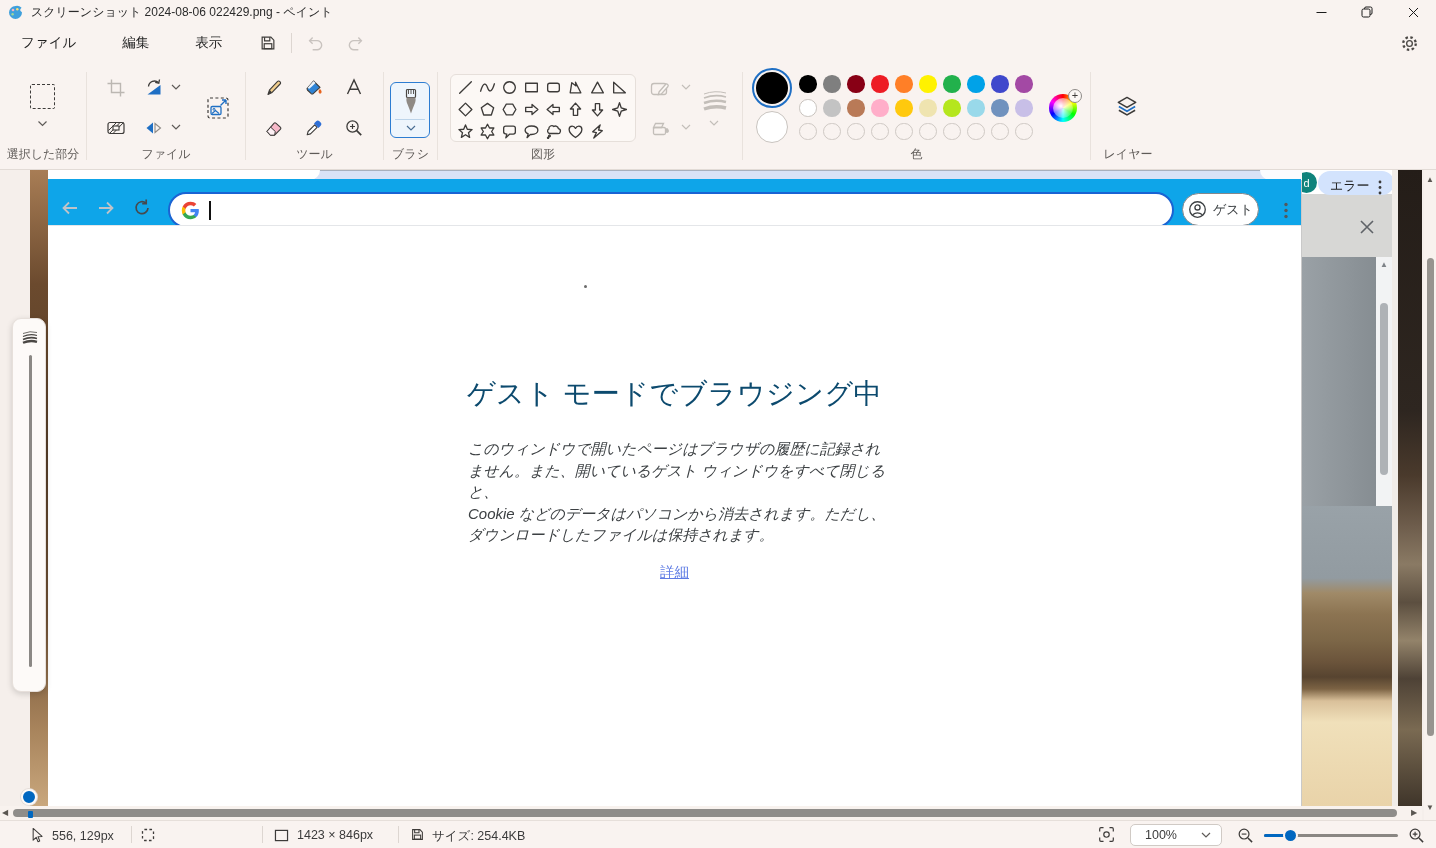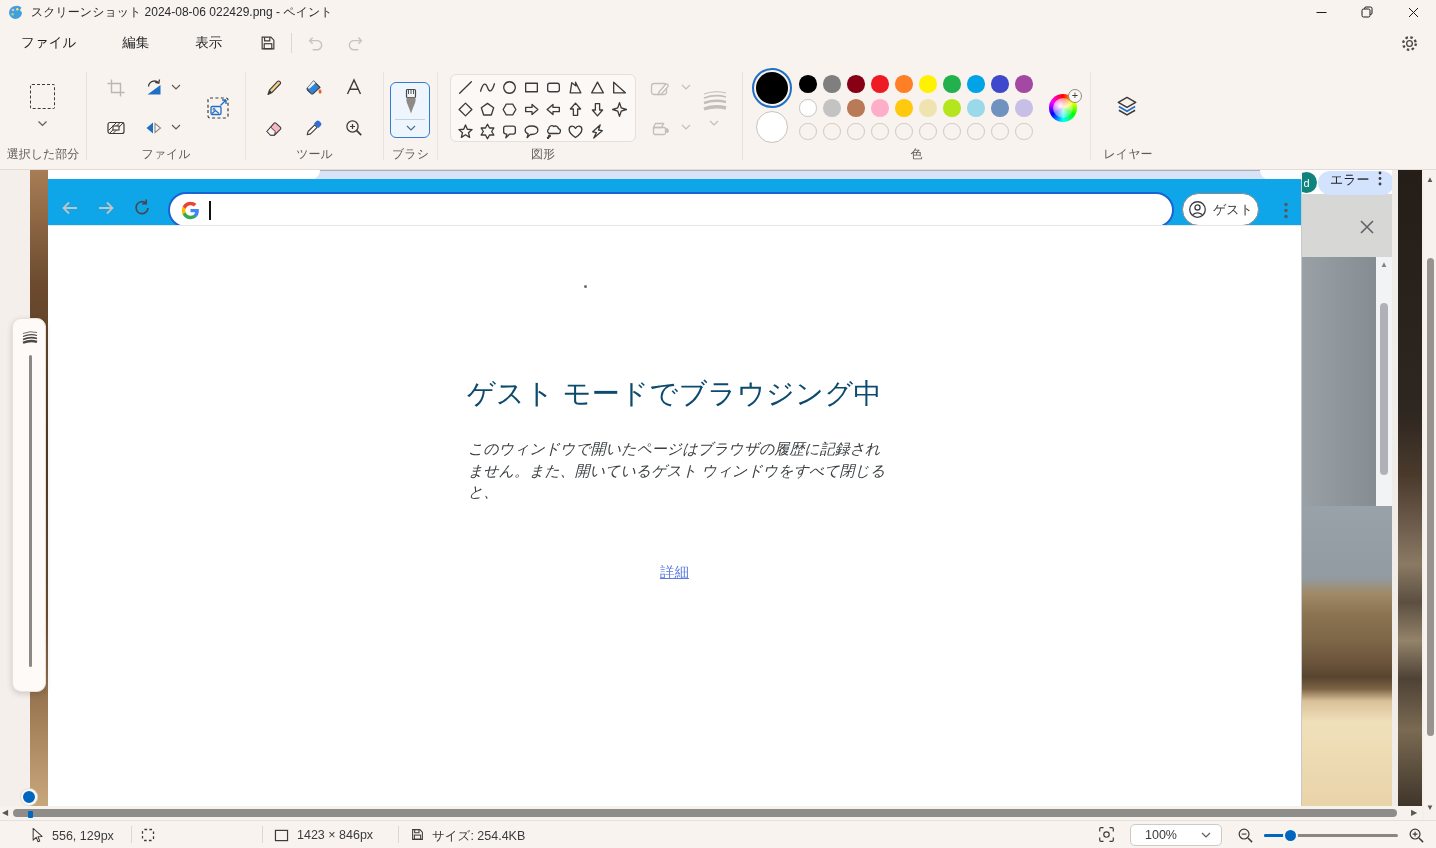--- a/index.html
+++ b/index.html
@@ -63,21 +63,21 @@
   #chrome-page { position:absolute; left:0; top:56px; width:100%; height:580px; background:#fff; }
   #stray-dot { position:absolute; left:536px; top:59px; width:3px; height:3px; border-radius:50%; background:#6b6b6b; }
   #guest-heading { position:absolute; left:0; top:149px; width:100%; text-align:center; font-size:28px; color:#0c4a6e; letter-spacing:.5px; }
   #guest-body { position:absolute; left:420px; top:212px; width:418px; font-size:15px; line-height:21.5px; color:#3c4043; }
   #guest-body span { display:block;font-style:italic; }
   #guest-link { position:absolute; left:0; top:337px; width:100%; text-align:center; font-size:14.5px; }
   #guest-link a { color:#5f7ce4; text-decoration:underline; }
 
   
   #ext-badge { position:absolute; left:1266px; top:2px; width:21px; height:21px; border-radius:50%; background:#0f837c; color:#fff; font-size:11px; display:flex; align-items:center; justify-content:center; z-index:2; }
-  #error-pill { position:absolute; left:1288px; top:1px; width:76px; height:24px; border-radius:13px; background:#d3e3fd; z-index:2; display:flex; align-items:flex-start; padding:0 8px 0 12px; gap:8px; }
+  #error-pill { position:absolute; left:1288px; top:1px; width:76px; height:24px; border-radius:13px; background:#d3e3fd; z-index:2; display:flex; align-items:flex-end; padding:0 8px 0 12px; gap:8px; }
   #error-pill span { font-size:13px; color:#1f1f1f; }
   #frag-header { position:absolute; left:1272px; top:24px; width:90px; height:63px; background:#d7d7d5; z-index:1; }
   #frag-close { position:absolute; left:56px; top:24px; width:18px; height:18px; }
   #frag-page { position:absolute; left:1272px; top:87px; width:74px; height:249px; background:linear-gradient(90deg,#9aa1a6,#868d92); z-index:1; }
   #frag-scroll { position:absolute; left:1346px; top:87px; width:16px; height:249px; background:#f2f3f4; z-index:1; }
   #frag-scroll .thumb { position:absolute; left:4px; top:46px; width:8px; height:172px; background:#aeb2b6; border-radius:4px; }
   #photoA { position:absolute; left:1272px; top:336px; width:90px; height:300px; z-index:1;
      background:linear-gradient(#99a2a8 0%,#929ba1 24%,#a08a68 29%,#8c7452 36%,#7c6647 45%,#6b543b 52%,#574430 57%,#7c6344 61%,#d9c09a 65%,#f0e0ba 72%,#e9d3a9 100%); }
   #light-strip { position:absolute; left:1362px; top:0; width:6px; height:636px; background:#f0ece8; z-index:2; }
   #photoB { position:absolute; left:1368px; top:0; width:24px; height:636px; z-index:1;
@@ -559,20 +559,21 @@
               <circle cx="2" cy="14.5" r="1.7" fill="#54575b"></circle>
             </svg>
         </div>
       </div>
       <div id="chrome-divider"></div>
       <div id="chrome-page">
         <div id="stray-dot"></div>
         <div id="guest-heading">ゲスト モードでブラウジング中</div>
         <div id="guest-body">
           <span>このウィンドウで開いたページはブラウザの履歴に記録されません。また、開いているゲスト ウィンドウをすべて閉じると、</span>
+          <span>Cookie などのデータはパソコンから消去されます。ただし、ダウンロードしたファイルは保持されます。</span>
         </div>
         <div id="guest-link">
           <a href="#">詳細</a>
         </div>
       </div>
     </div>
   </div>
 
   <div id="size-panel">
     <svg class="abs" style="left:8px; top:10px" width="18" height="16" viewBox="0 0 18 16" fill="none" stroke="#4a4744">

